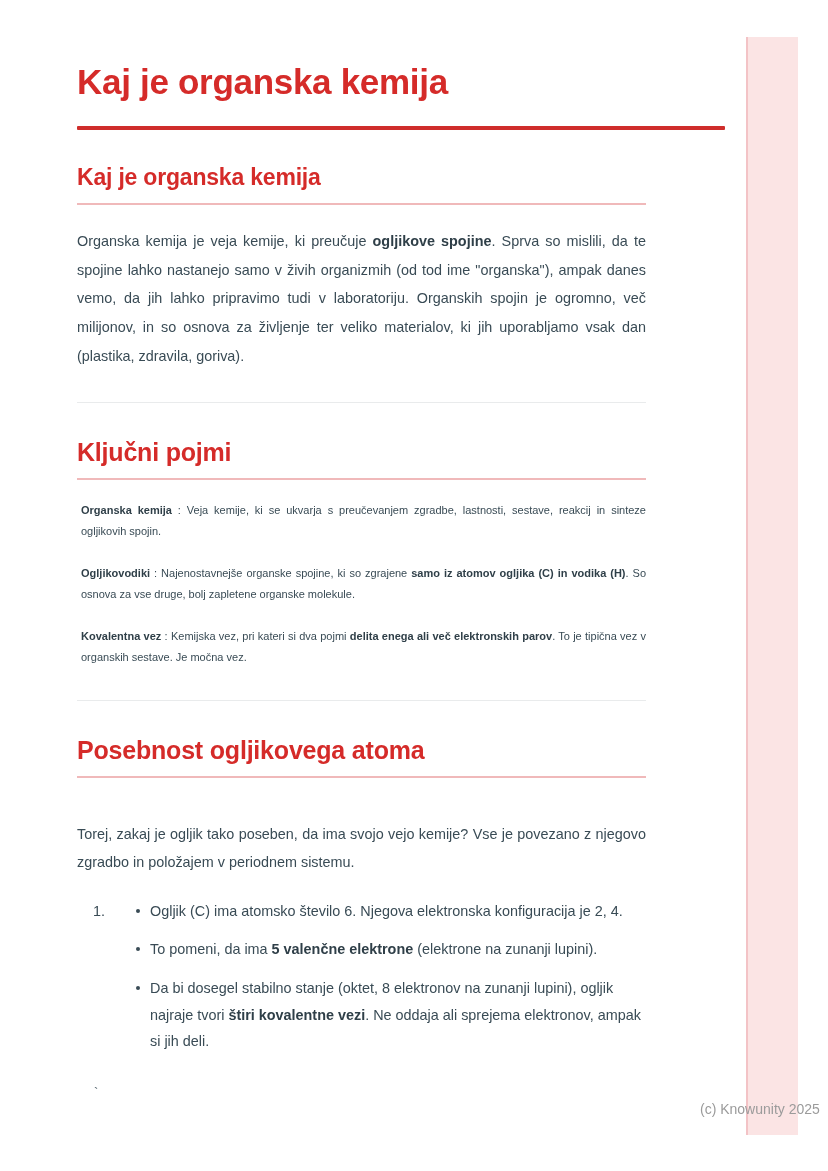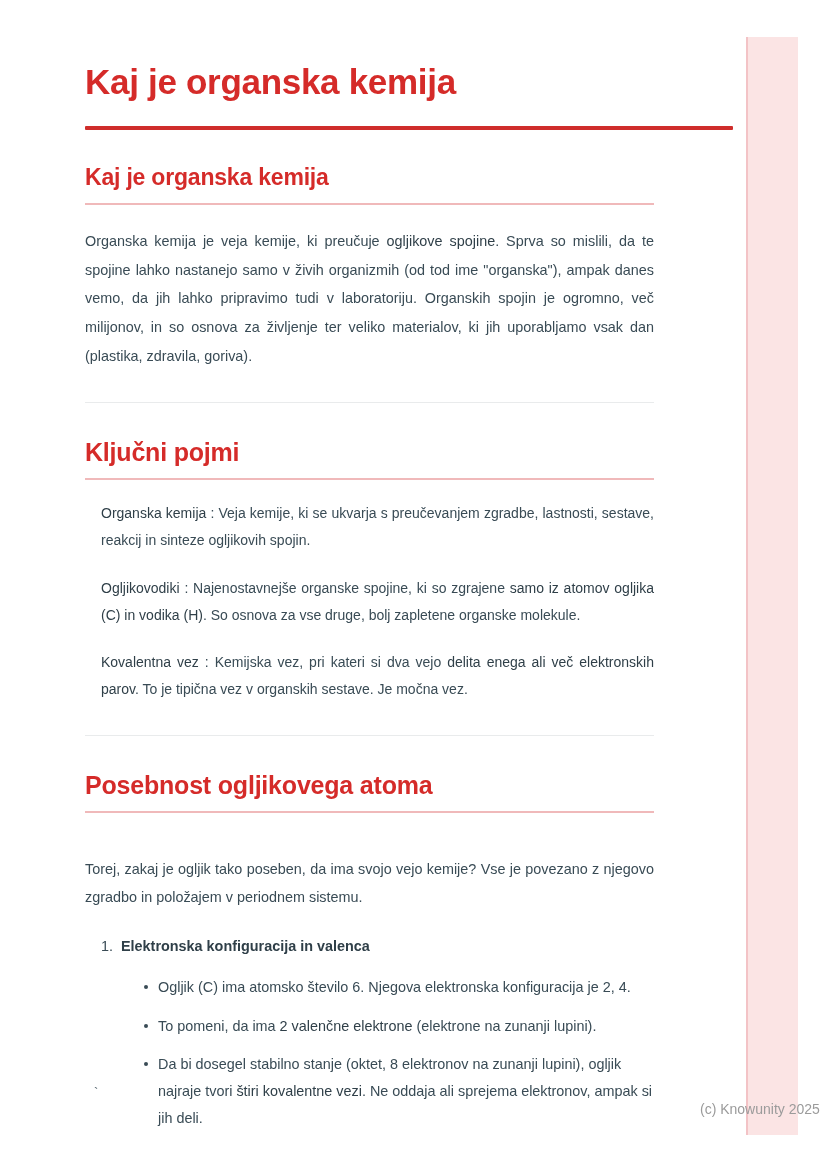--- a/index.html
+++ b/index.html
@@ -31,21 +31,21 @@
     left: 746px;
     width: 3px;
     height: 1098px;
     background: #f3c3c6;
   }
 
   
   .page {
     position: absolute;
     top: 0;
-    left: 16px;
+    left: 8px;
     width: 700px;
     height: 1171px;
   }
 
   .content {
     position: absolute;
     left: 69px;
     top: 62px;
     width: 569px;
   }
@@ -96,29 +96,29 @@
     font-size: 14.4px;
     line-height: 2.0;
     text-align: justify;
     text-justify: inter-word;
   }
   p.body.tight {
     line-height: 1.95;
     margin-top: 42px;
   }
   p.term {
-    margin: 20px 0 0 16px;
-    color: #394b55;
-    font-size: 14px;
+    margin: 20px 0 0 4px;
+    color: #394b55;
+    font-size: 11px;
     line-height: 1.95;
     text-align: justify;
     text-justify: inter-word;
   }
   b, strong {
-    font-weight: normal;
+    font-weight: bold;
     color: #2f3f48;
   }
 
   
   .divider {
     margin-top: 31px;
     width: 569px;
     height: 1px;
     background: #e9ebec;
   }
@@ -209,39 +209,38 @@
     <div class="divider"></div>
 
     <div class="section">
       <h2 class="section-title big">Ključni pojmi</h2>
       <div class="section-rule"></div>
 
       <p class="term"><b>Organska kemija</b><span> : </span><span>Veja kemije, ki se ukvarja s preučevanjem zgradbe, lastnosti, sestave, reakcij in sinteze ogljikovih spojin.</span></p>
 
       <p class="term"><b>Ogljikovodiki</b><span> : </span><span>Najenostavnejše organske spojine, ki so zgrajene </span><b>samo iz atomov ogljika (C) in vodika (H)</b><span>. So osnova za vse druge, bolj zapletene organske molekule.</span></p>
 
-      <p class="term"><b>Kovalentna vez</b><span> : </span><span>Kemijska vez, pri kateri si dva vejo </span><b>delita enega ali več elektronskih parov</b><span>. To je tipična vez v organskih sestave. Je močna vez.</span></p>
+      <p class="term"><b>Kovalentna vez</b><span> : </span><span>Kemijska vez, pri kateri si dva pojmi </span><b>delita enega ali več elektronskih parov</b><span>. To je tipična vez v organskih sestave. Je močna vez.</span></p>
     </div>
 
     <div class="divider"></div>
 
     <div class="section">
       <h2 class="section-title big">Posebnost ogljikovega atoma</h2>
       <div class="section-rule"></div>
 
       <p class="body tight">Torej, zakaj je ogljik tako poseben, da ima svojo vejo kemije? Vse je povezano z njegovo zgradbo in položajem v periodnem sistemu.</p>
 
       <ol class="numbered">
         <li>
-          <span>Elektronska konfiguracija in valenca</span>
 
           <ul class="bullets">
             <li><span>Ogljik (C) ima atomsko število 6. Njegova elektronska konfiguracija je 2, 4.</span></li>
 
-            <li><span>To pomeni, da ima </span><b>2 valenčne elektrone</b><span> (elektrone na zunanji lupini).</span></li>
+            <li><span>To pomeni, da ima </span><b>5 valenčne elektrone</b><span> (elektrone na zunanji lupini).</span></li>
 
             <li><span>Da bi dosegel stabilno stanje (oktet, 8 elektronov na zunanji lupini), ogljik najraje tvori </span><b>štiri kovalentne vezi</b><span>. Ne oddaja ali sprejema elektronov, ampak si jih deli.</span></li>
           </ul>
         </li>
       </ol>
     </div>
 
   </div>
 </div>
 

